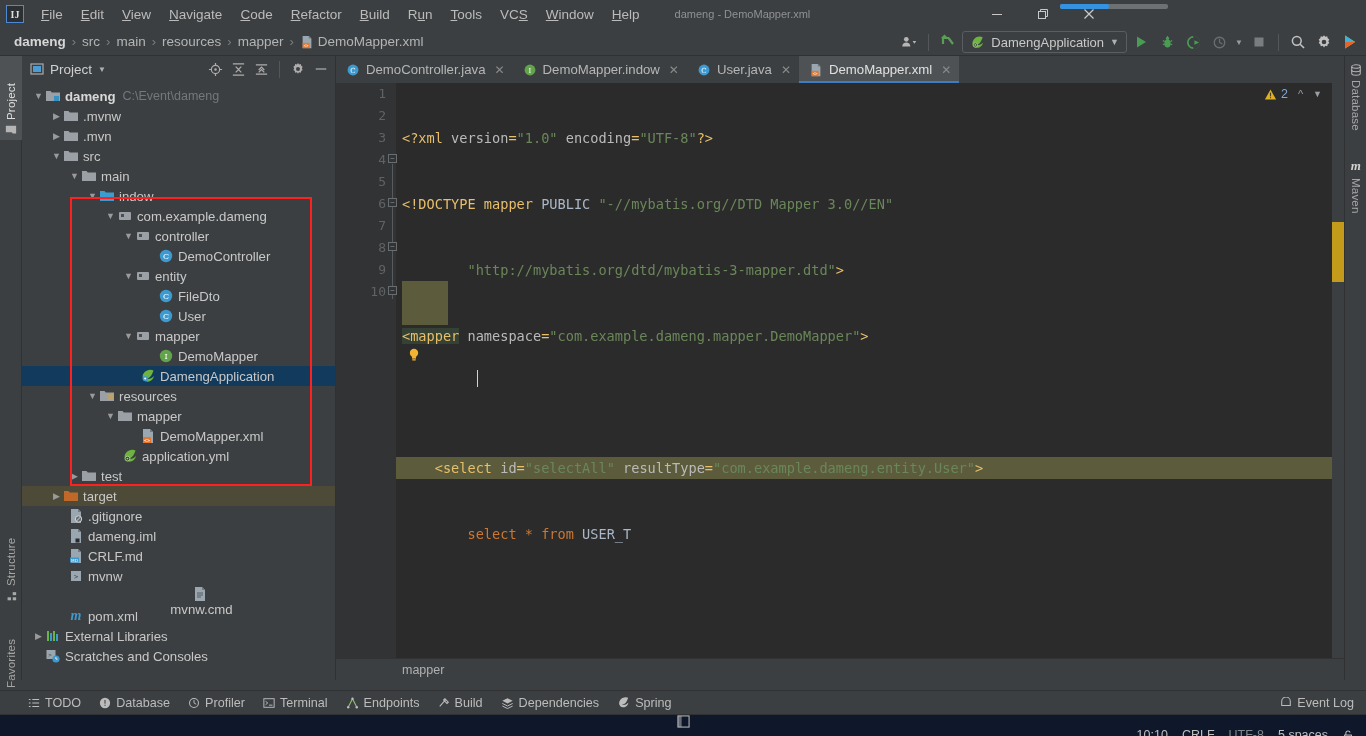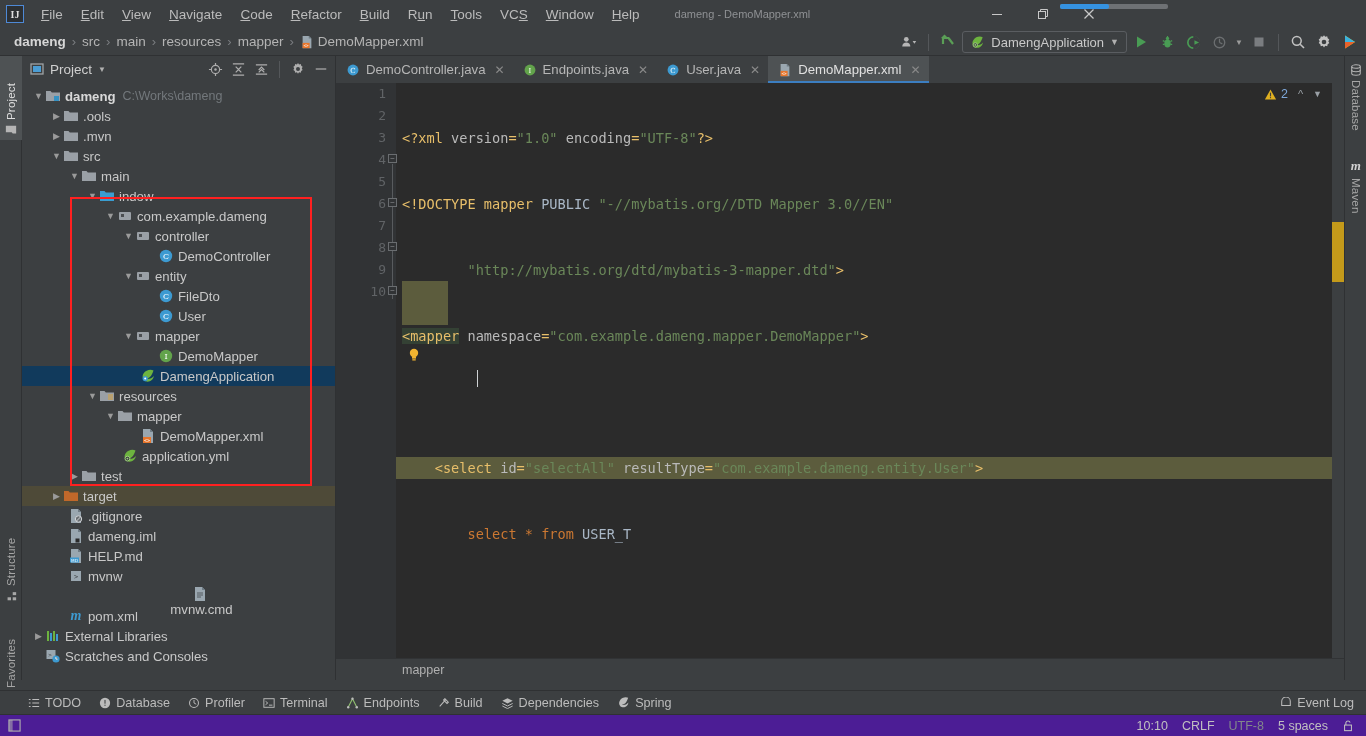--- a/index.html
+++ b/index.html
@@ -168,22 +168,23 @@
     position:absolute; left:0; bottom:22px; width:1366px; height:24px;
     background:#3c3f41; border-top:1px solid #2f3133;
     display:flex; align-items:center; padding-left:28px; gap:18px;
   }
   .bt { display:flex; align-items:center; gap:5px; font-size:12.6px; color:#bcbcbc; white-space:nowrap; }
   .bottombar .evt { margin-left:auto; margin-right:12px; display:flex; align-items:center; gap:5px; font-size:12.6px; color:#bcbcbc; }
 
   
   .statusbar {
     position:absolute; left:0; bottom:0; width:1366px; height:22px;
-    background:#4c1d95; display:flex; align-items:center;
+    background:#0f172a; display:flex; align-items:center;
     border-top:1px solid #2f3133;
+    flex-direction:column;
   }
   .status-left { width:28px; display:flex; align-items:center; justify-content:center; color:#b0b0b0; }
   .status-right { margin-left:auto; display:flex; align-items:center; gap:14px; padding-right:12px; font-size:12.5px; color:#c0c0c0; }
   .status-right .dim { color:#82878b; }
 
   svg { display:block; }
 </style>
 </head>
 <body>
 
@@ -433,31 +434,31 @@
 
       <div class="row" style="padding-left:10px;">
         <span class="arrow">▼</span>
         <span class="ic">
           <svg width="16" height="16" viewBox="0 0 16 16">
               <path d="M1 3 h4.5 l1.3 1.6 h8.2 v8.4 h-14 z" fill="#9aa0a6"></path>
               <rect x="9" y="8" width="5" height="5" fill="#3592c4"></rect>
             </svg>
         </span>
         <span class="bold">dameng</span>
-        <span class="lbl-path">C:\Works\dameng</span>
+        <span class="lbl-path">C:\Event\dameng</span>
       </div>
 
       <div class="row" style="padding-left:28px;">
         <span class="arrow">▶</span>
         <span class="ic">
           <svg width="16" height="16" viewBox="0 0 16 16">
               <path d="M1 3 h4.5 l1.3 1.6 h8.2 v8.4 h-14 z" fill="#9aa0a6"></path>
             </svg>
         </span>
-        <span>.ools</span>
+        <span>.mvnw</span>
       </div>
 
       <div class="row" style="padding-left:28px;">
         <span class="arrow">▶</span>
         <span class="ic">
           <svg width="16" height="16" viewBox="0 0 16 16">
               <path d="M1 3 h4.5 l1.3 1.6 h8.2 v8.4 h-14 z" fill="#9aa0a6"></path>
             </svg>
         </span>
         <span>.mvn</span>
@@ -677,21 +678,21 @@
 
       <div class="row" style="padding-left:46px;">
         <span class="ic">
           <svg width="16" height="16" viewBox="0 0 16 16">
             <path d="M3 1 h7 l3 3 v11 h-10 z" fill="#9aa7b0"></path>
               <path d="M10 1 v3 h3 z" fill="#6f7c85"></path>
             <rect x="2" y="9.5" width="9" height="5" fill="#3d9ad1"></rect>
             <text x="6.5" y="13.6" font-size="4.2" fill="#fff" text-anchor="middle" font-family="DejaVu Sans, sans-serif">MD</text>
           </svg>
         </span>
-        <span>HELP.md</span>
+        <span>CRLF.md</span>
       </div>
 
       <div class="row" style="padding-left:46px;">
         <span class="ic">
           <svg width="16" height="16" viewBox="0 0 16 16">
             <rect x="3" y="3" width="10" height="10" fill="#9aa7b0"></rect>
             <text x="8" y="11" font-size="7" fill="#3c3f41" text-anchor="middle" font-family="DejaVu Sans Mono, monospace">&gt;</text>
           </svg>
         </span>
         <span>mvnw</span>
@@ -755,21 +756,21 @@
         <span>DemoController.java</span>
         <span class="x">✕</span>
       </div>
       <div class="tab">
         <span>
           <svg width="14" height="14" viewBox="0 0 16 16">
               <circle cx="8" cy="8" r="6.2" fill="#62a34b"></circle>
               <text x="8" y="11" font-size="8" fill="#fff" text-anchor="middle" font-family="DejaVu Serif, serif">I</text>
             </svg>
         </span>
-        <span>Endpoints.java</span>
+        <span>DemoMapper.indow</span>
         <span class="x">✕</span>
       </div>
       <div class="tab">
         <span>
           <svg width="14" height="14" viewBox="0 0 16 16">
               <circle cx="8" cy="8" r="6.2" fill="#3d9ad1"></circle>
               <text x="8" y="11" font-size="8" fill="#fff" text-anchor="middle" font-family="DejaVu Serif, serif">C</text>
             </svg>
         </span>
         <span>User.java</span>

